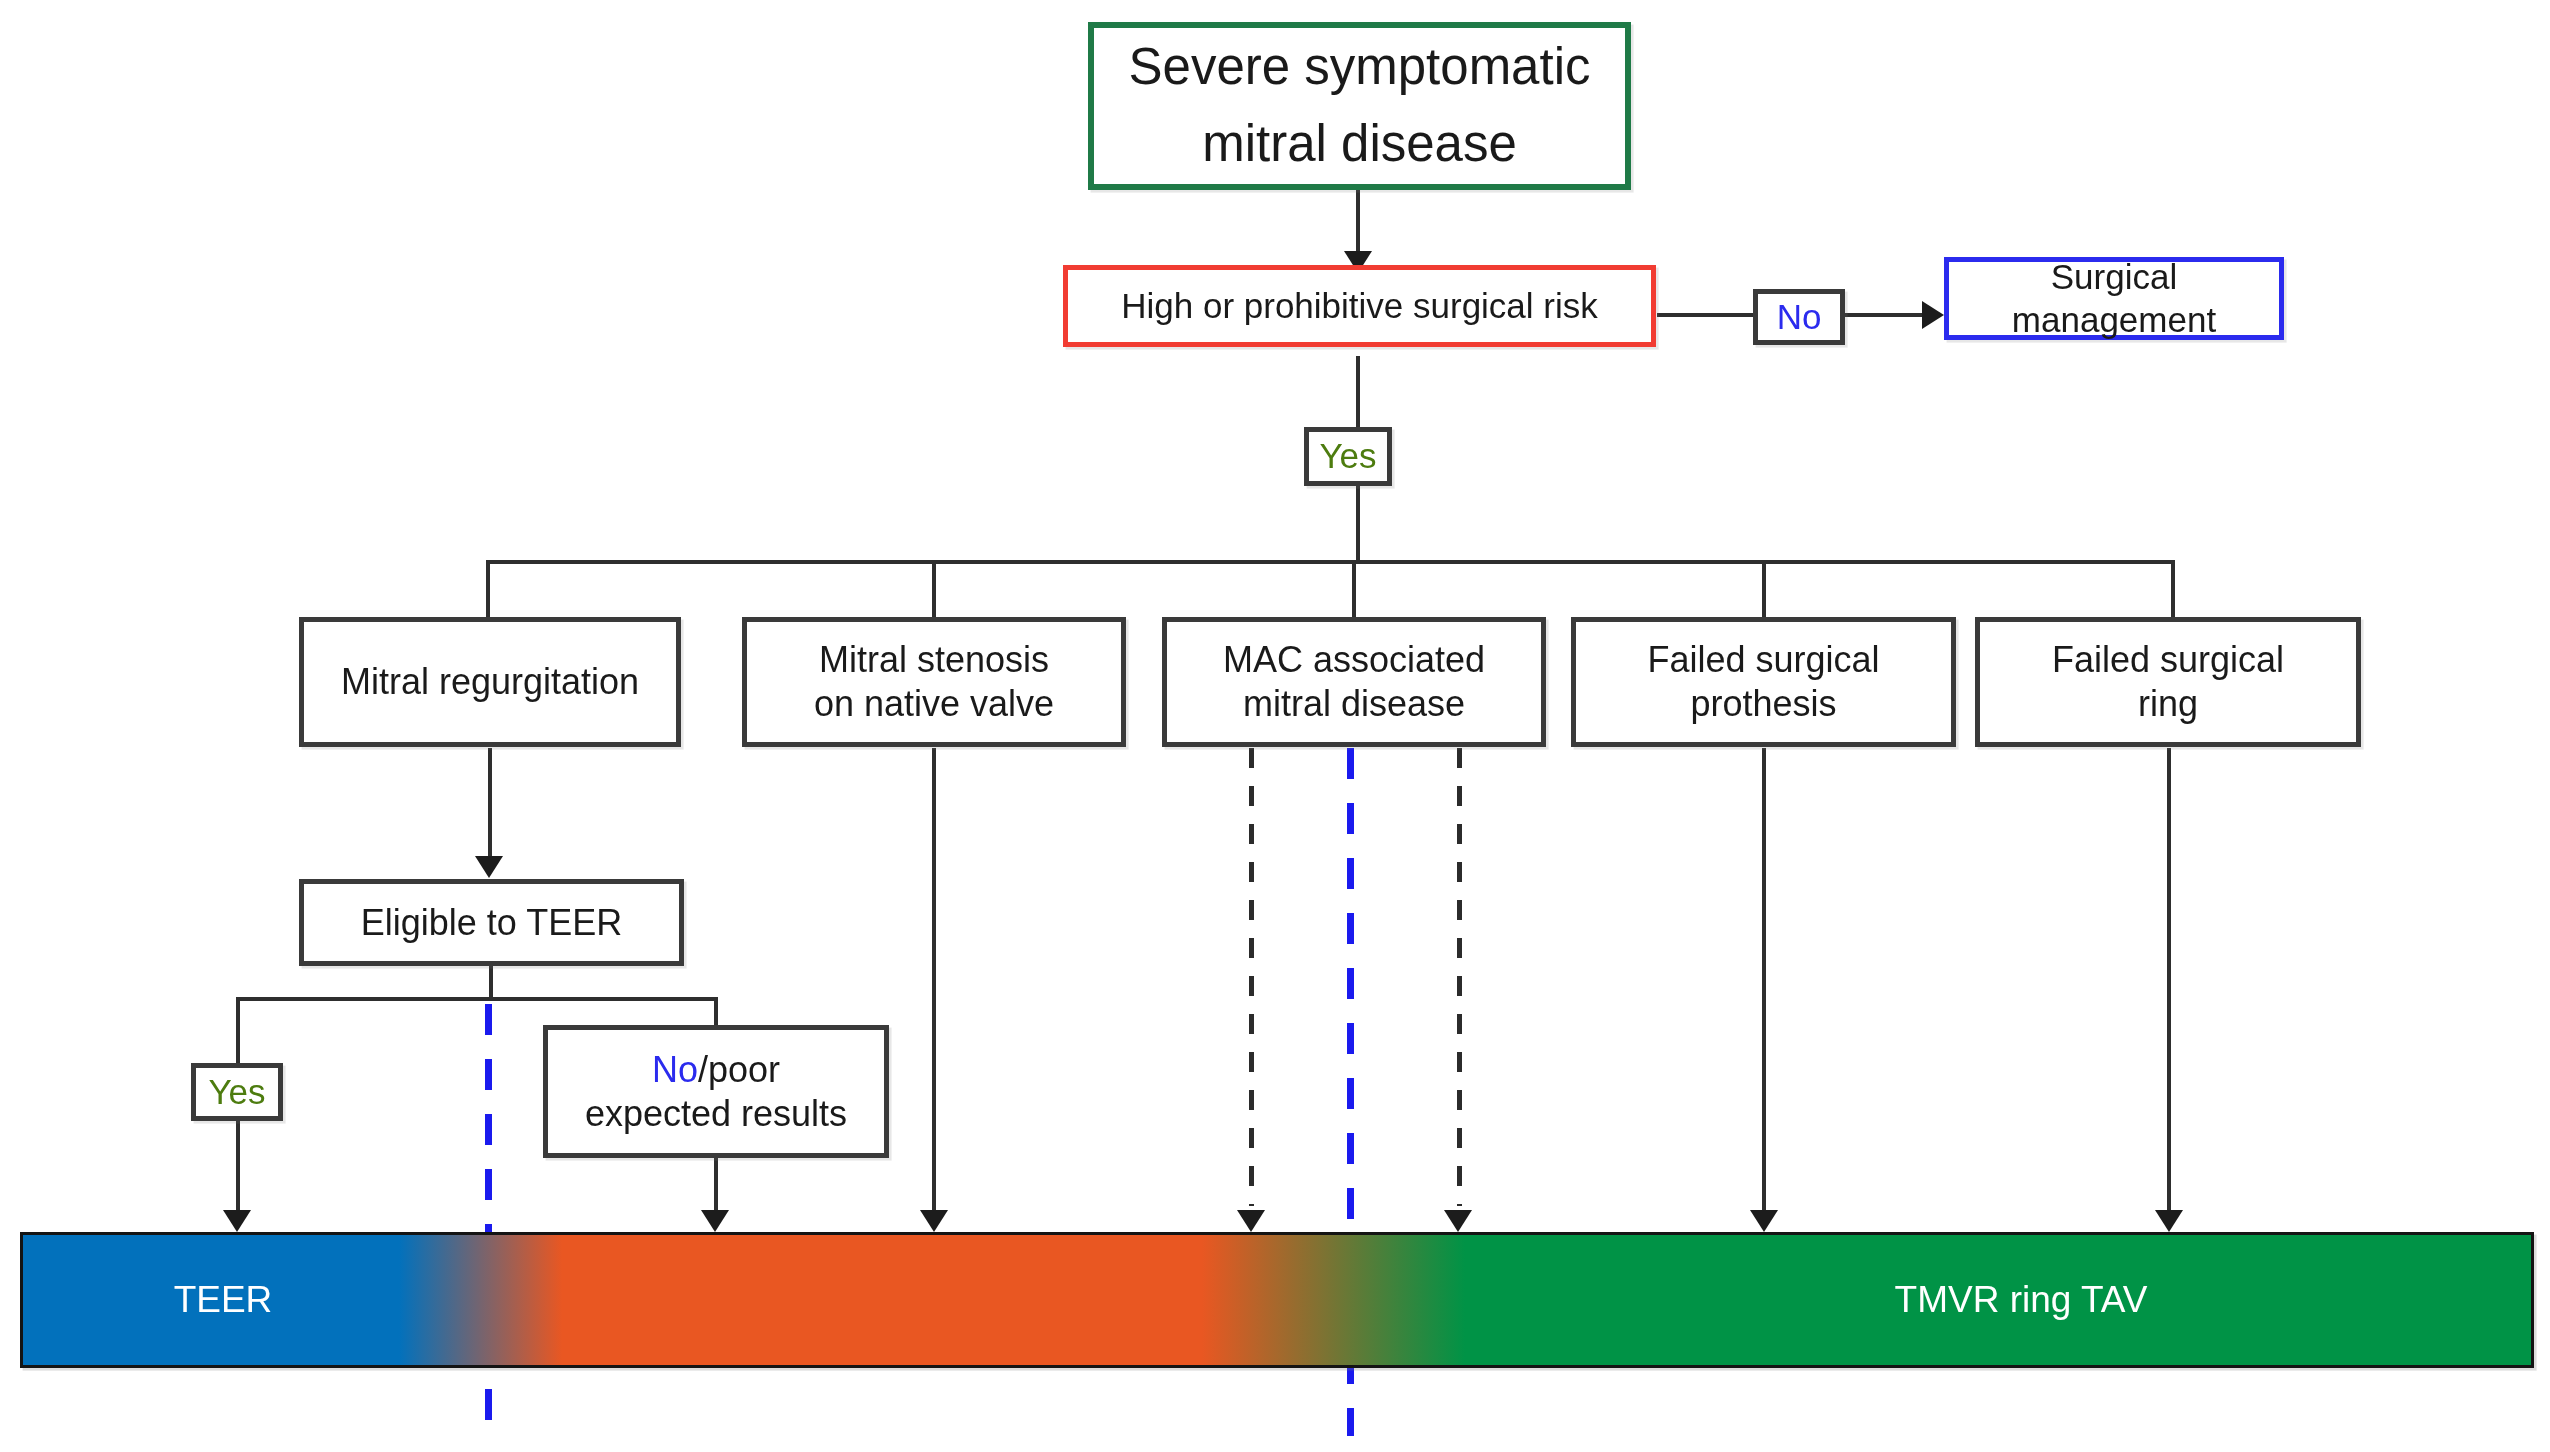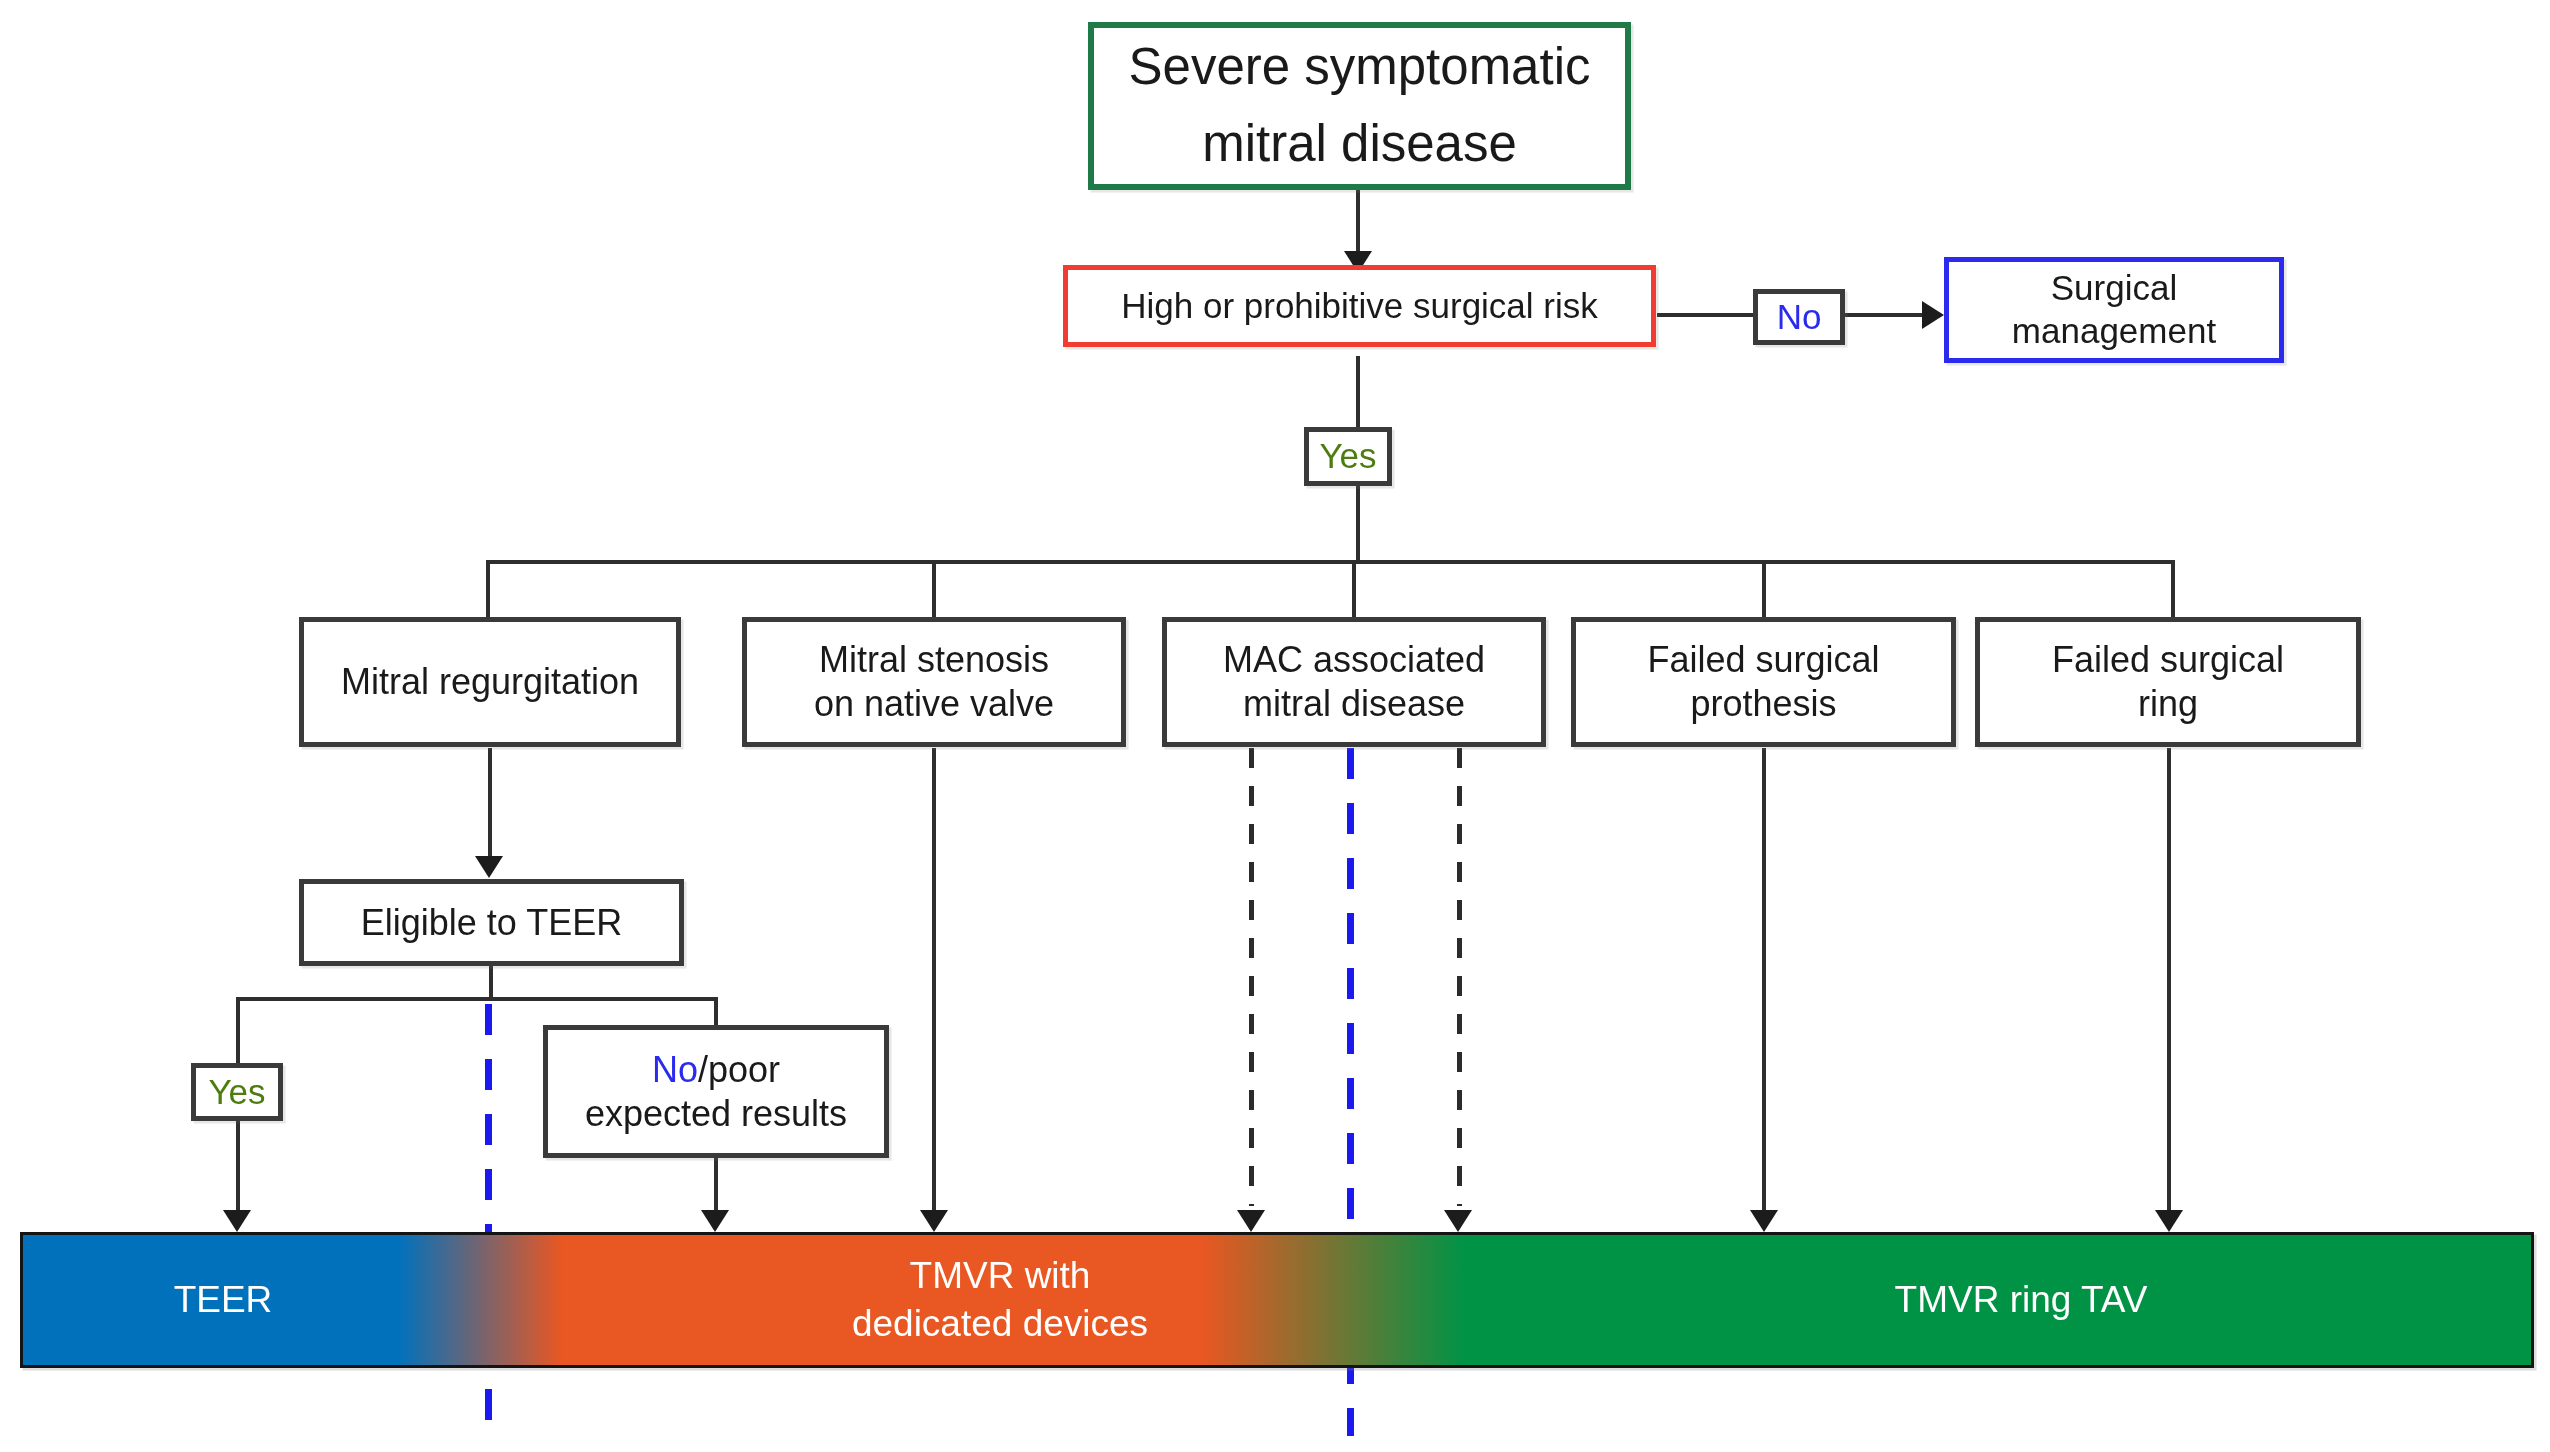--- a/index.html
+++ b/index.html
@@ -127,21 +127,21 @@
   </div>
 
   <div class="box b-red t-risk" style="left:1063px;top:265px;width:593px;height:82px;">
     <div>High or prohibitive surgical risk</div>
   </div>
 
   <div class="box b-dark t-small" style="left:1753px;top:289px;width:92px;height:56px;">
     <div class="blue-text">No</div>
   </div>
 
-  <div class="box b-blue t-risk" style="left:1944px;top:257px;width:340px;height:106px;">
+  <div class="box b-blue t-risk" style="left:1944px;top:257px;width:340px;height:83px;">
     <div>Surgical</div>
     <div>management</div>
   </div>
 
   <div class="box b-dark t-small" style="left:1304px;top:427px;width:88px;height:59px;">
     <div class="red-text">Yes</div>
   </div>
 
   <div class="box b-dark t-std" style="left:299px;top:617px;width:382px;height:130px;">
     <div>Mitral regurgitation</div>
@@ -179,23 +179,19 @@
     <div>
       <span class="blue-text">No</span><span>/poor</span>
     </div>
     <div>expected results</div>
   </div>
 
   <div id="bar">
     <div class="bar-label" style="left:200px;">
       <div>TEER</div>
     </div>
-    <div class="bar-label" style="left:977px;">
-      <div>TMVR with</div>
-      <div>dedicated devices</div>
-    </div>
     <div class="bar-label" style="left:1998px;">
       <div>TMVR ring TAV</div>
     </div>
   </div>
 
 </div>
 
 
 </body></html>

